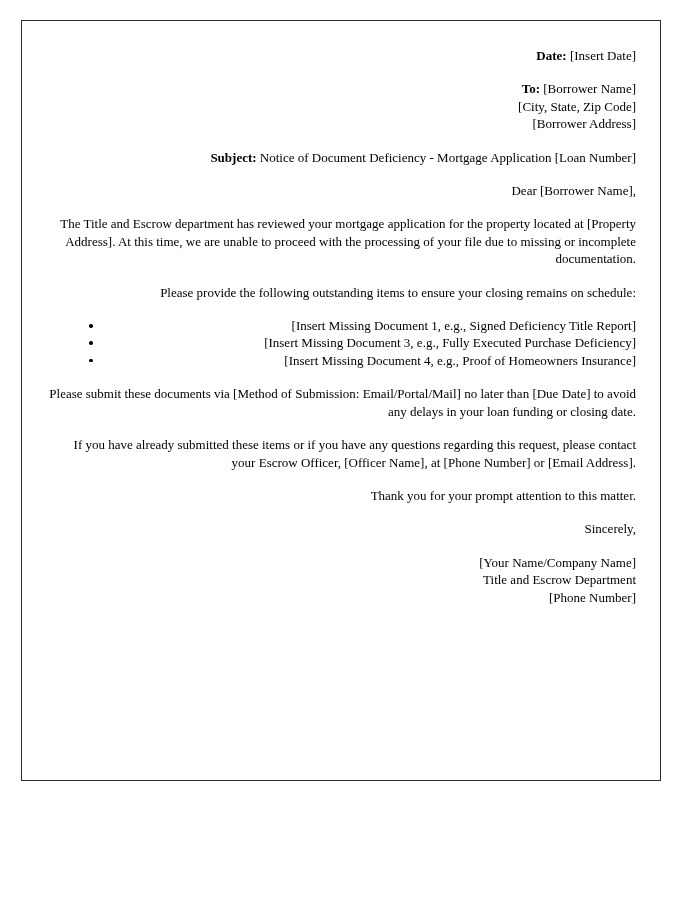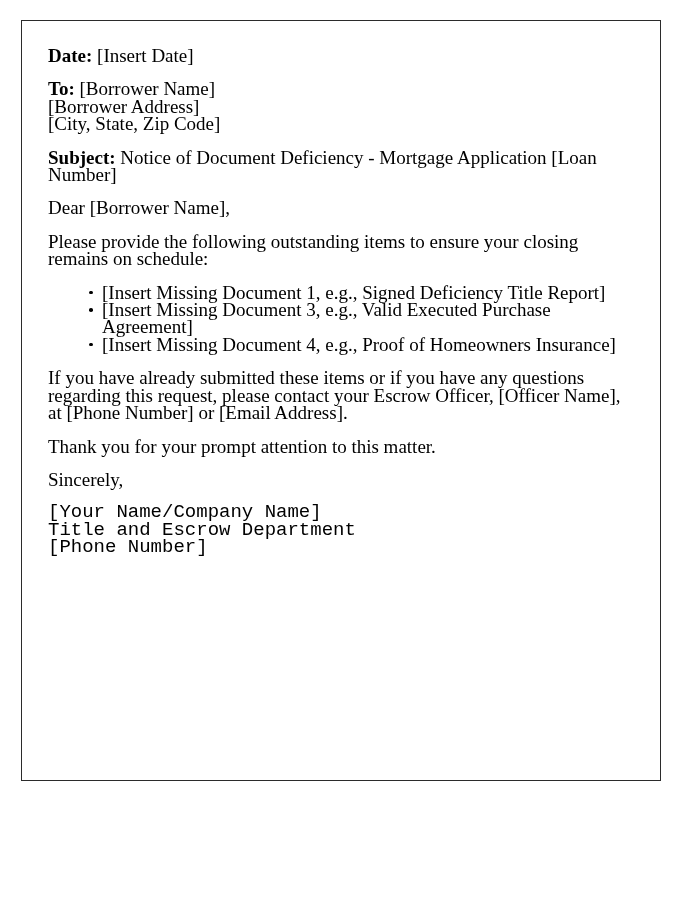--- a/index.html
+++ b/index.html
@@ -25,23 +25,23 @@
     border: 1.4px solid #2b2b2b;
     background: #ffffff;
     box-sizing: border-box;
   }
 
   .letter-body {
     position: absolute;
     left: 26px;
     top: 26px;
     right: 24px;
-    font-size: 19px;
+    font-size: 13px;
     line-height: 17.4px;
-    text-align: left;
+    text-align: right;
   }
 
   .block {
     margin: 0 0 16px 0;
   }
   .block:last-child {
     margin-bottom: 0;
   }
 
   .line {
@@ -75,58 +75,59 @@
     top: 7px;
     width: 3.6px;
     height: 3.6px;
     background: #000000;
     border-radius: 50%;
     display: block;
   }
 
   .sig-block .line {
     line-height: 17.4px;
-    font-family: Liberation Mono, monospace;
   }
 
   .spacer-after-greeting { }
 </style>
 </head>
 <body>
 
 <div class="page-sheet">
   <div class="letter-body">
 
     <div class="block">
       <span class="line"><span class="lbl">Date:</span> <span>[Insert Date]</span></span>
     </div>
 
     <div class="block">
       <span class="line"><span class="lbl">To:</span> <span>[Borrower Name]</span></span>
+      <span class="line">[City, State, Zip Code]</span>
       <span class="line">[Borrower Address]</span>
-      <span class="line">[City, State, Zip Code]</span>
     </div>
 
     <div class="block">
       <span class="line"><span class="lbl">Subject:</span> <span>Notice of Document Deficiency - Mortgage Application [Loan Number]</span></span>
     </div>
 
     <div class="block spacer-after-greeting">
       <span class="line">Dear [Borrower Name],</span>
     </div>
 
+    <p class="para">The Title and Escrow department has reviewed your mortgage application for the property located at [Property Address]. At this time, we are unable to proceed with the processing of your file due to missing or incomplete documentation.</p>
 
     <p class="para">Please provide the following outstanding items to ensure your closing remains on schedule:</p>
 
     <ul class="bullet-list">
       <li><span class="dot"></span><span>[Insert Missing Document 1, e.g., Signed Deficiency Title Report]</span></li>
-      <li><span class="dot"></span><span>[Insert Missing Document 3, e.g., Valid Executed Purchase Agreement]</span></li>
+      <li><span class="dot"></span><span>[Insert Missing Document 3, e.g., Fully Executed Purchase Deficiency]</span></li>
       <li><span class="dot"></span><span>[Insert Missing Document 4, e.g., Proof of Homeowners Insurance]</span></li>
     </ul>
 
+    <p class="para">Please submit these documents via [Method of Submission: Email/Portal/Mail] no later than [Due Date] to avoid any delays in your loan funding or closing date.</p>
 
     <p class="para">If you have already submitted these items or if you have any questions regarding this request, please contact your Escrow Officer, [Officer Name], at [Phone Number] or [Email Address].</p>
 
     <p class="para">Thank you for your prompt attention to this matter.</p>
 
     <div class="block">
       <span class="line">Sincerely,</span>
     </div>
 
     <div class="block sig-block">

